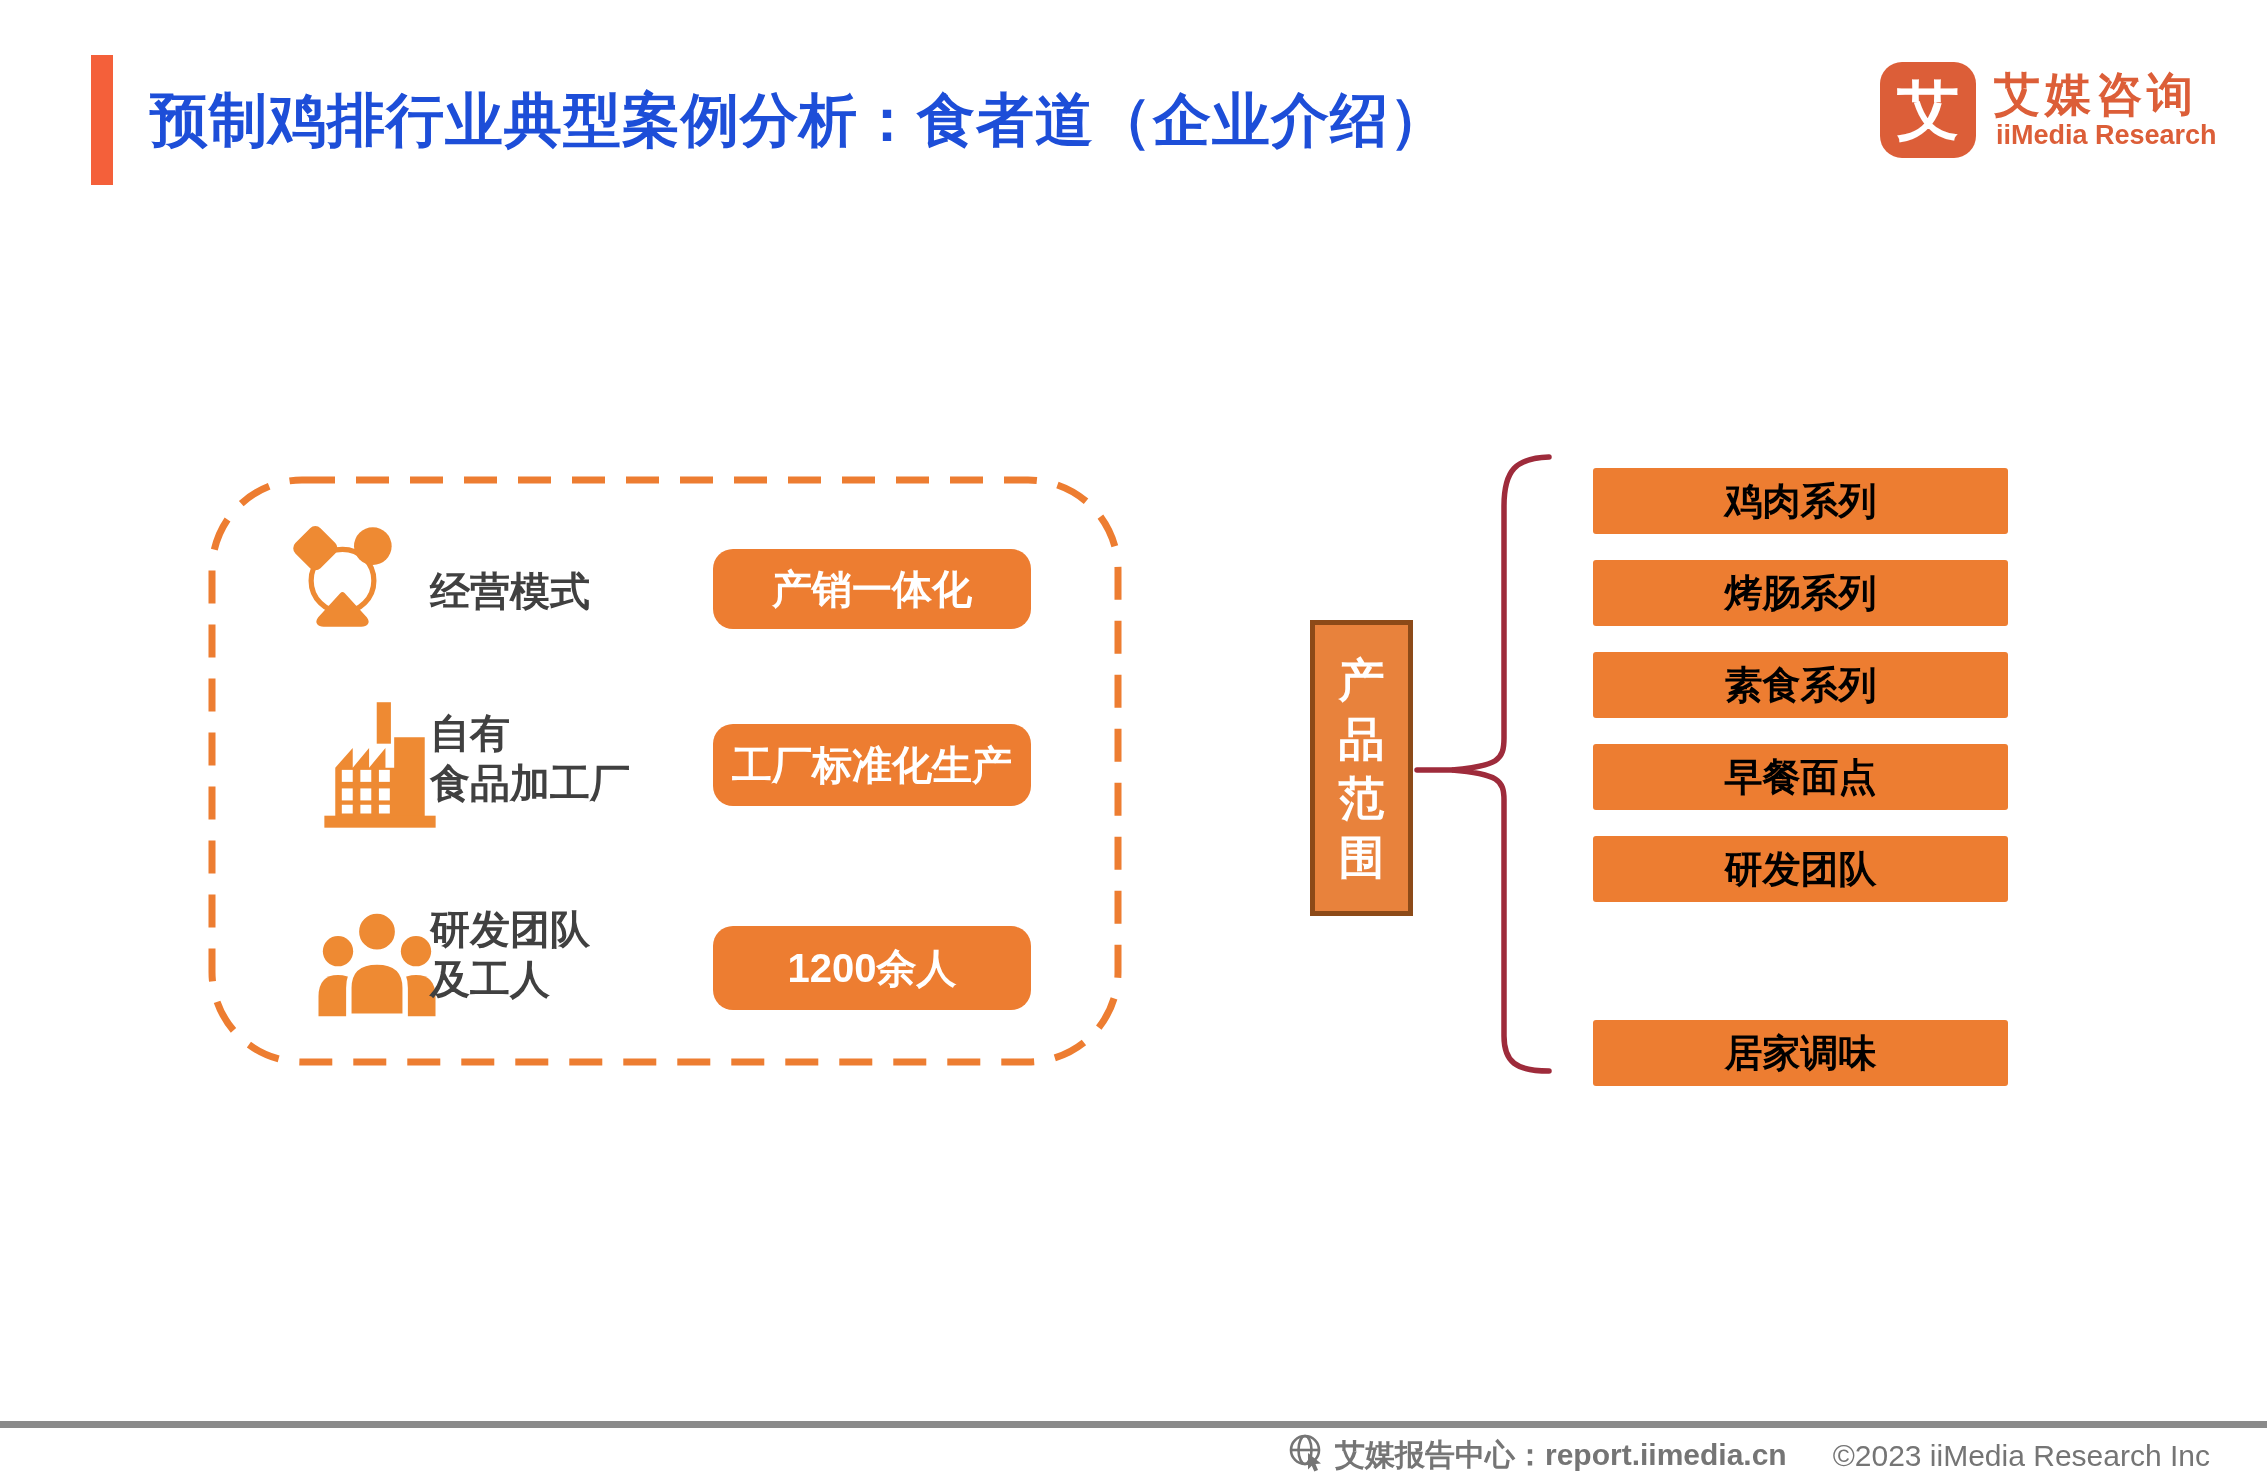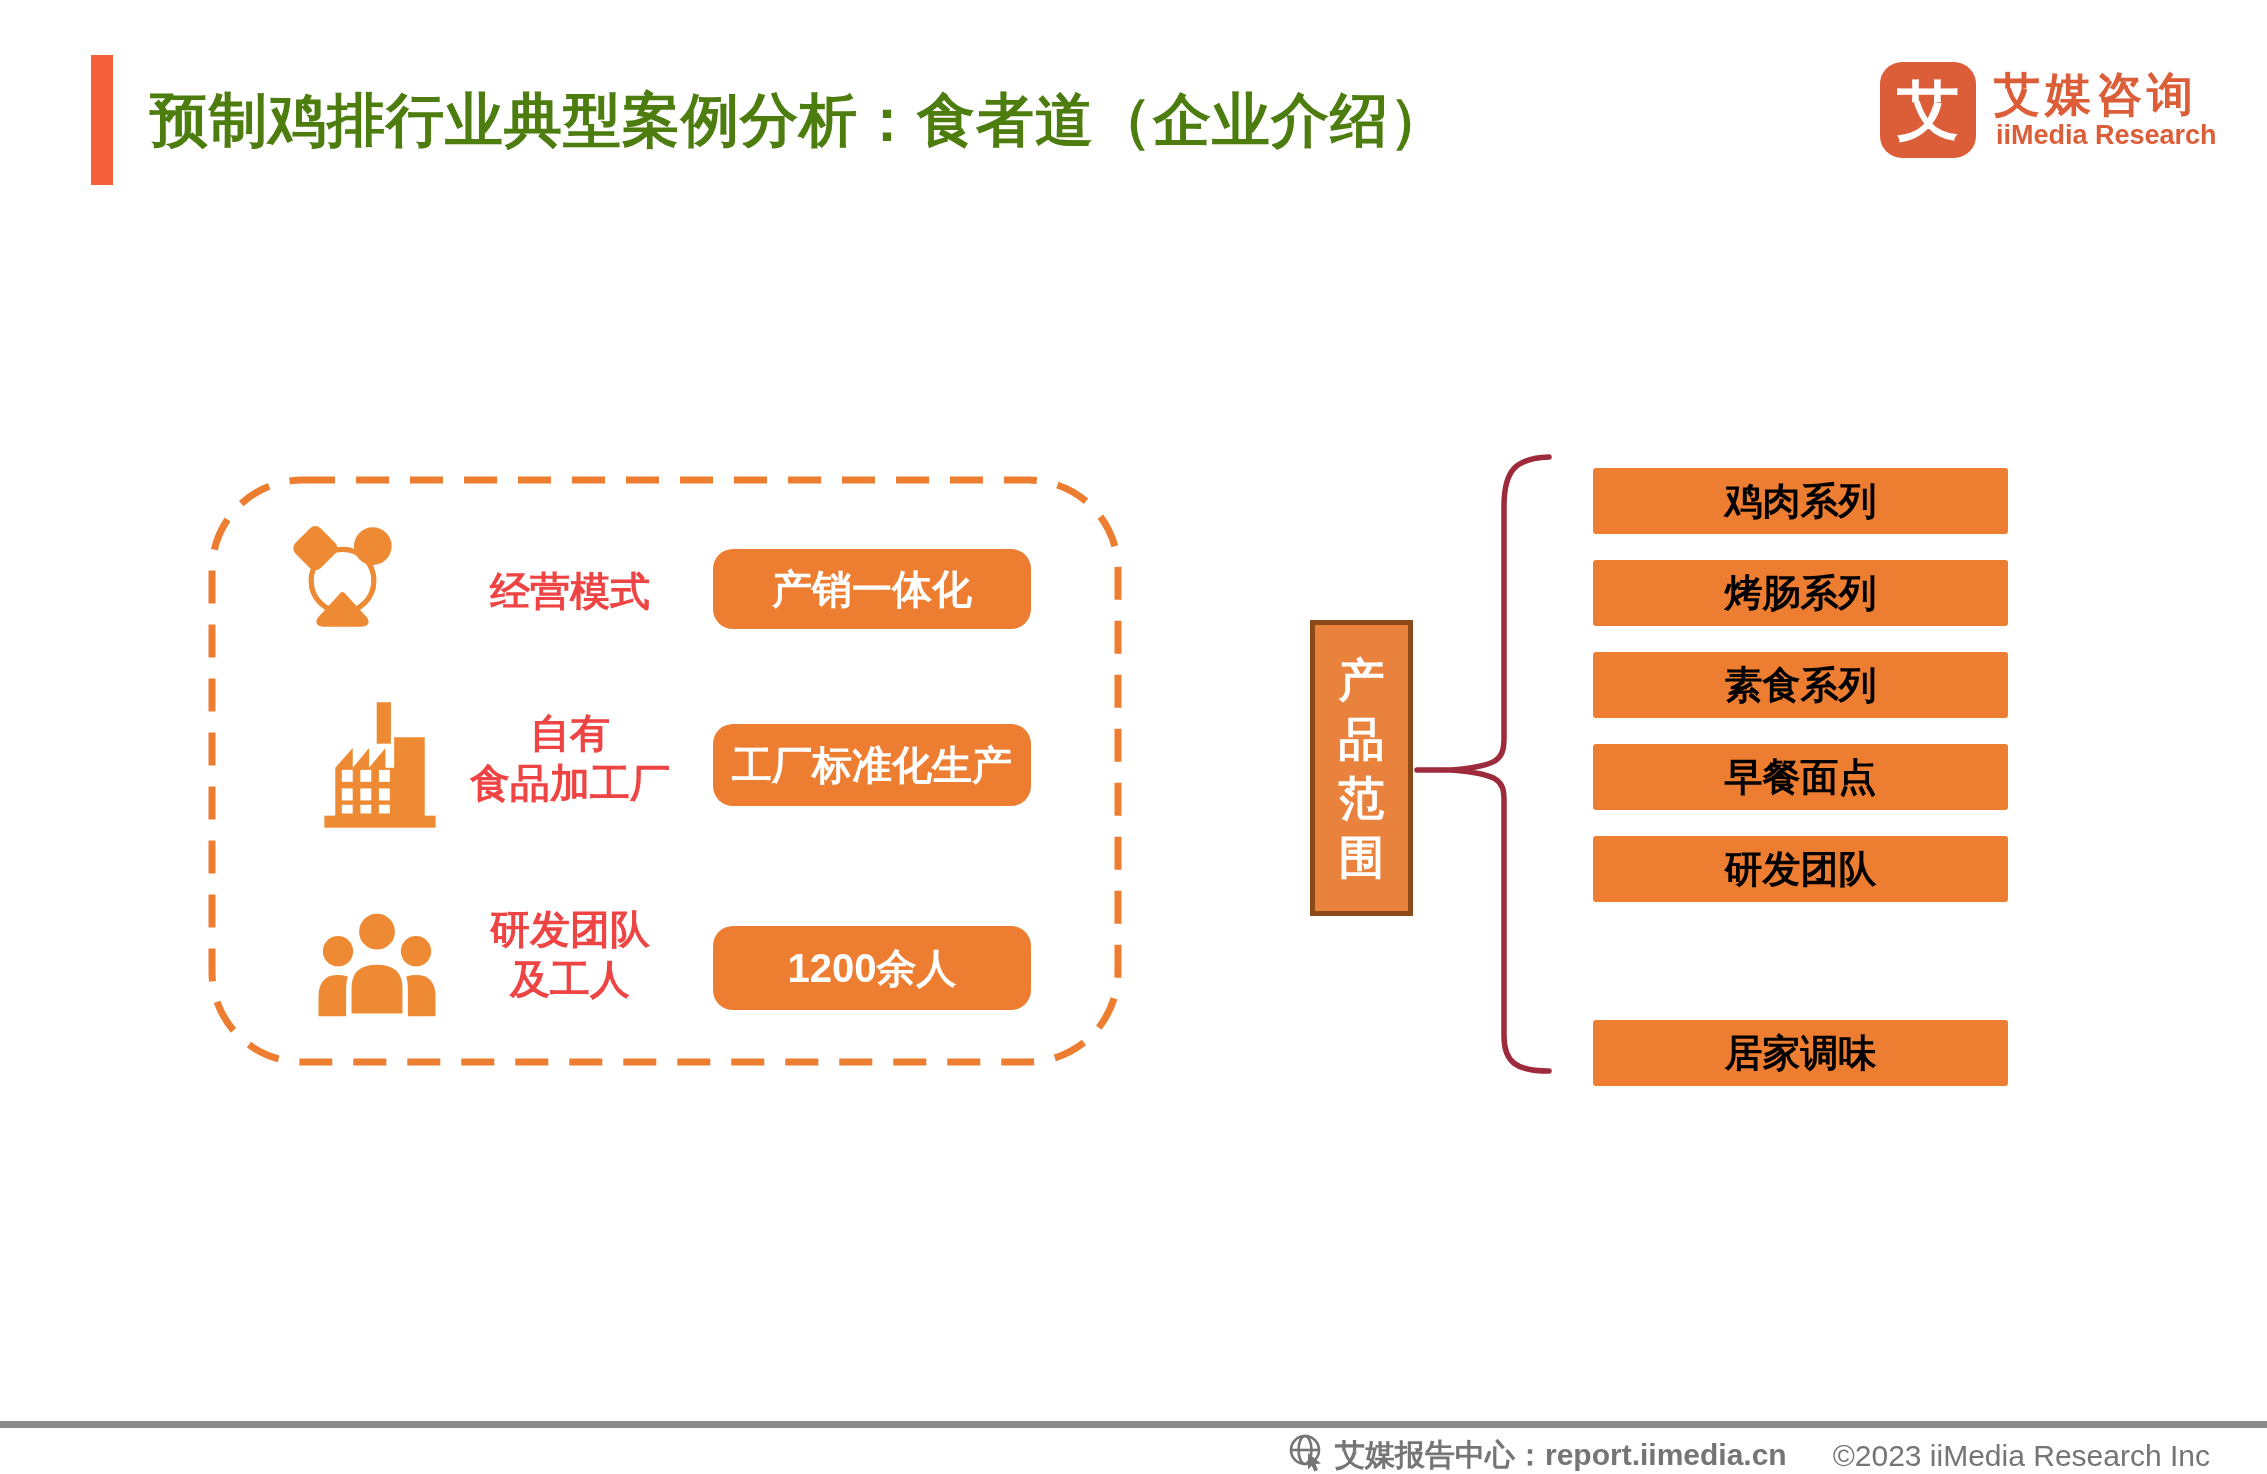--- a/index.html
+++ b/index.html
@@ -3,34 +3,34 @@
 <meta charset="utf-8">
 <style>
   * { margin:0; padding:0; box-sizing:border-box; }
   html,body { background:#ffffff; }
   body { font-family:"Liberation Sans","DejaVu Sans",sans-serif; }
   .slide { position:relative; width:2267px; height:1474px; background:#ffffff; overflow:hidden; }
 
   
   .accent-bar { position:absolute; left:91px; top:55px; width:22px; height:130px; background:#F4603A; }
   .page-title { position:absolute; left:150px; top:52px; height:135px; line-height:135px;
-                font-size:58px; font-weight:700; color:#4d7c0f; letter-spacing:1px; white-space:nowrap; }
+                font-size:58px; font-weight:700; color:#1d4ed8; letter-spacing:1px; white-space:nowrap; }
   .logo { position:absolute; left:1880px; top:60px; width:360px; height:110px; }
   .logo-badge { position:absolute; left:0; top:2px; width:96px; height:96px; border-radius:22px;
                 background:#DC5E38; color:#ffffff; font-size:62px; font-weight:700;
                 display:flex; align-items:center; justify-content:center; }
   .logo-cn { position:absolute; left:114px; top:4px; font-size:46px; font-weight:700;
              color:#DC5E38; letter-spacing:5px; white-space:nowrap; }
   .logo-en { position:absolute; left:116px; top:60px; font-size:27px; font-weight:700;
              color:#DC5E38; white-space:nowrap; }
 
   
   .overlay-svg { position:absolute; left:0; top:0; width:2267px; height:1474px; pointer-events:none; }
-  .row-label { position:absolute; width:280px; text-align:center; font-size:40px; font-weight:700;
-               color:#ef4444; line-height:50px; }
+  .row-label { position:absolute; width:280px; text-align:left; font-size:40px; font-weight:700;
+               color:#404040; line-height:50px; }
   .pill-button { position:absolute; left:713px; width:318px; border-radius:20px; background:#ED7D31;
                  color:#ffffff; font-size:40px; font-weight:700; text-align:center;
                  display:flex; align-items:center; justify-content:center; white-space:nowrap; }
   .pill-1 { top:549px; height:80px; }
   .pill-2 { top:724px; height:82px; }
   .pill-3 { top:926px; height:84px; }
   .icon-box { position:absolute; }
 
   
   .category-box { position:absolute; left:1310px; top:620px; width:103px; height:296px;

